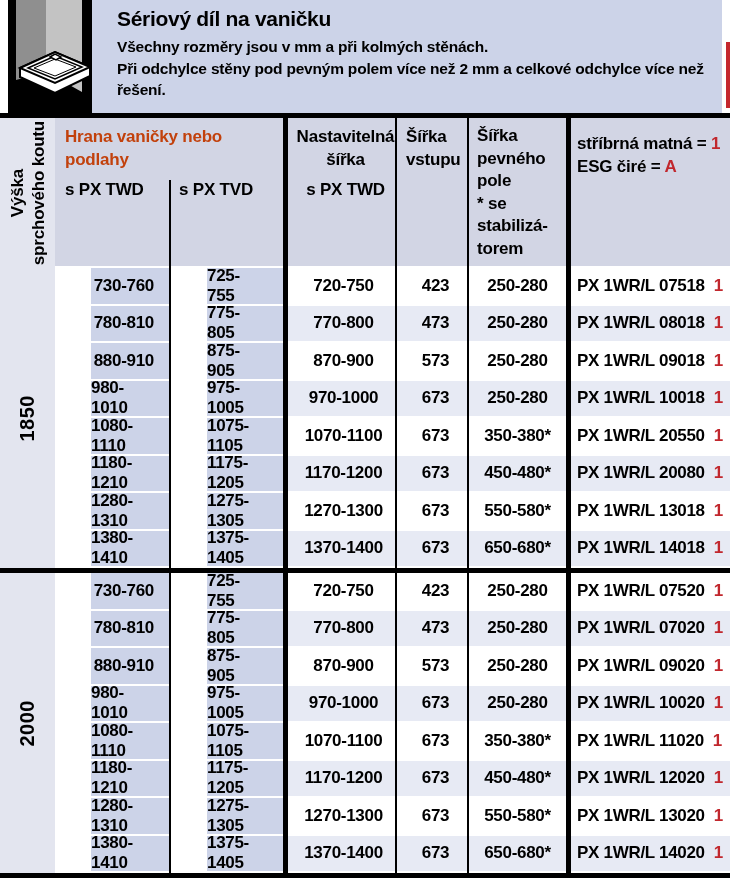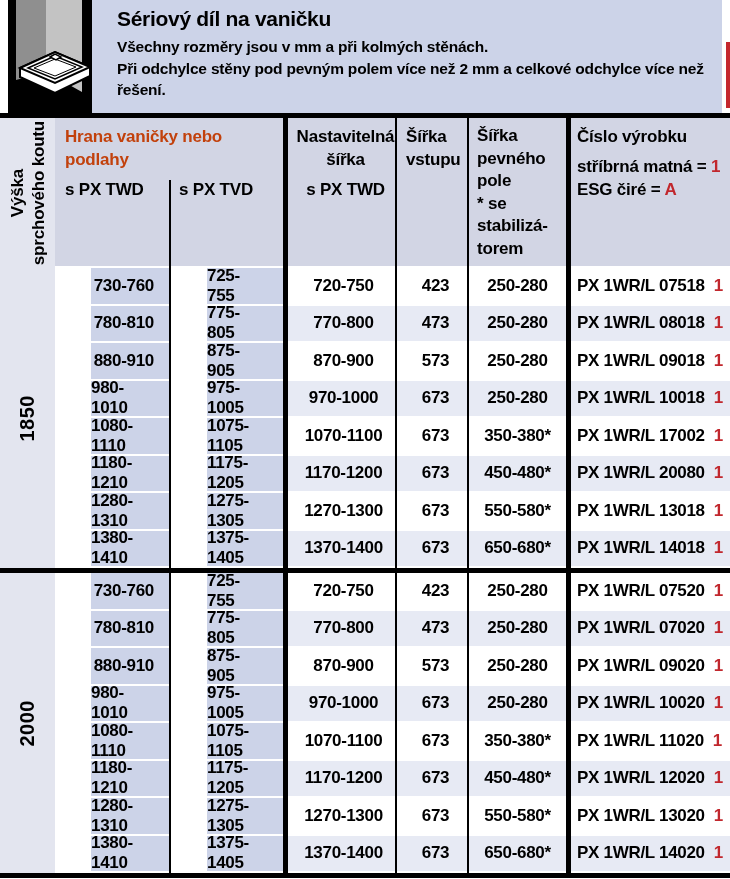--- a/index.html
+++ b/index.html
@@ -115,21 +115,20 @@
     </div>
     <div class="hc c5 pre">Šířka
 vstupu</div>
     <div class="hc c6 pre">Šířka
 pevného
 pole
 * se
 stabilizá-
 torem</div>
     <div class="hc c7">
-      <div>Číslo výrobku</div>
       <div class="codeline"><span>stříbrná matná = </span><span class="accent">1</span></div>
       <div><span>ESG čiré = </span><span class="accent">A</span></div>
     </div>
   </div>
 
   <div class="grid grp">
     <div class="vcell">
       <div class="vtxt vgrp">1850</div>
     </div>
     <div class="row">
@@ -176,21 +175,21 @@
           <span class="sfx">1</span>
         </div>
     </div>
     <div class="row">
       <div class="cell lav c-twd">1080-1110</div>
       <div class="cell lav c-tvd">1075-1105</div>
       <div class="cell w c-nast">1070-1100</div>
       <div class="cell w c-vst">673</div>
       <div class="cell w c-pole">350-380*</div>
       <div class="cell w c-code">
-          <span>PX 1WR/L 17002</span>
+          <span>PX 1WR/L 20550</span>
           <span class="sfx">1</span>
         </div>
     </div>
     <div class="row alt">
       <div class="cell lav c-twd">1180-1210</div>
       <div class="cell lav c-tvd">1175-1205</div>
       <div class="cell w c-nast">1170-1200</div>
       <div class="cell w c-vst">673</div>
       <div class="cell w c-pole">450-480*</div>
       <div class="cell w c-code">

